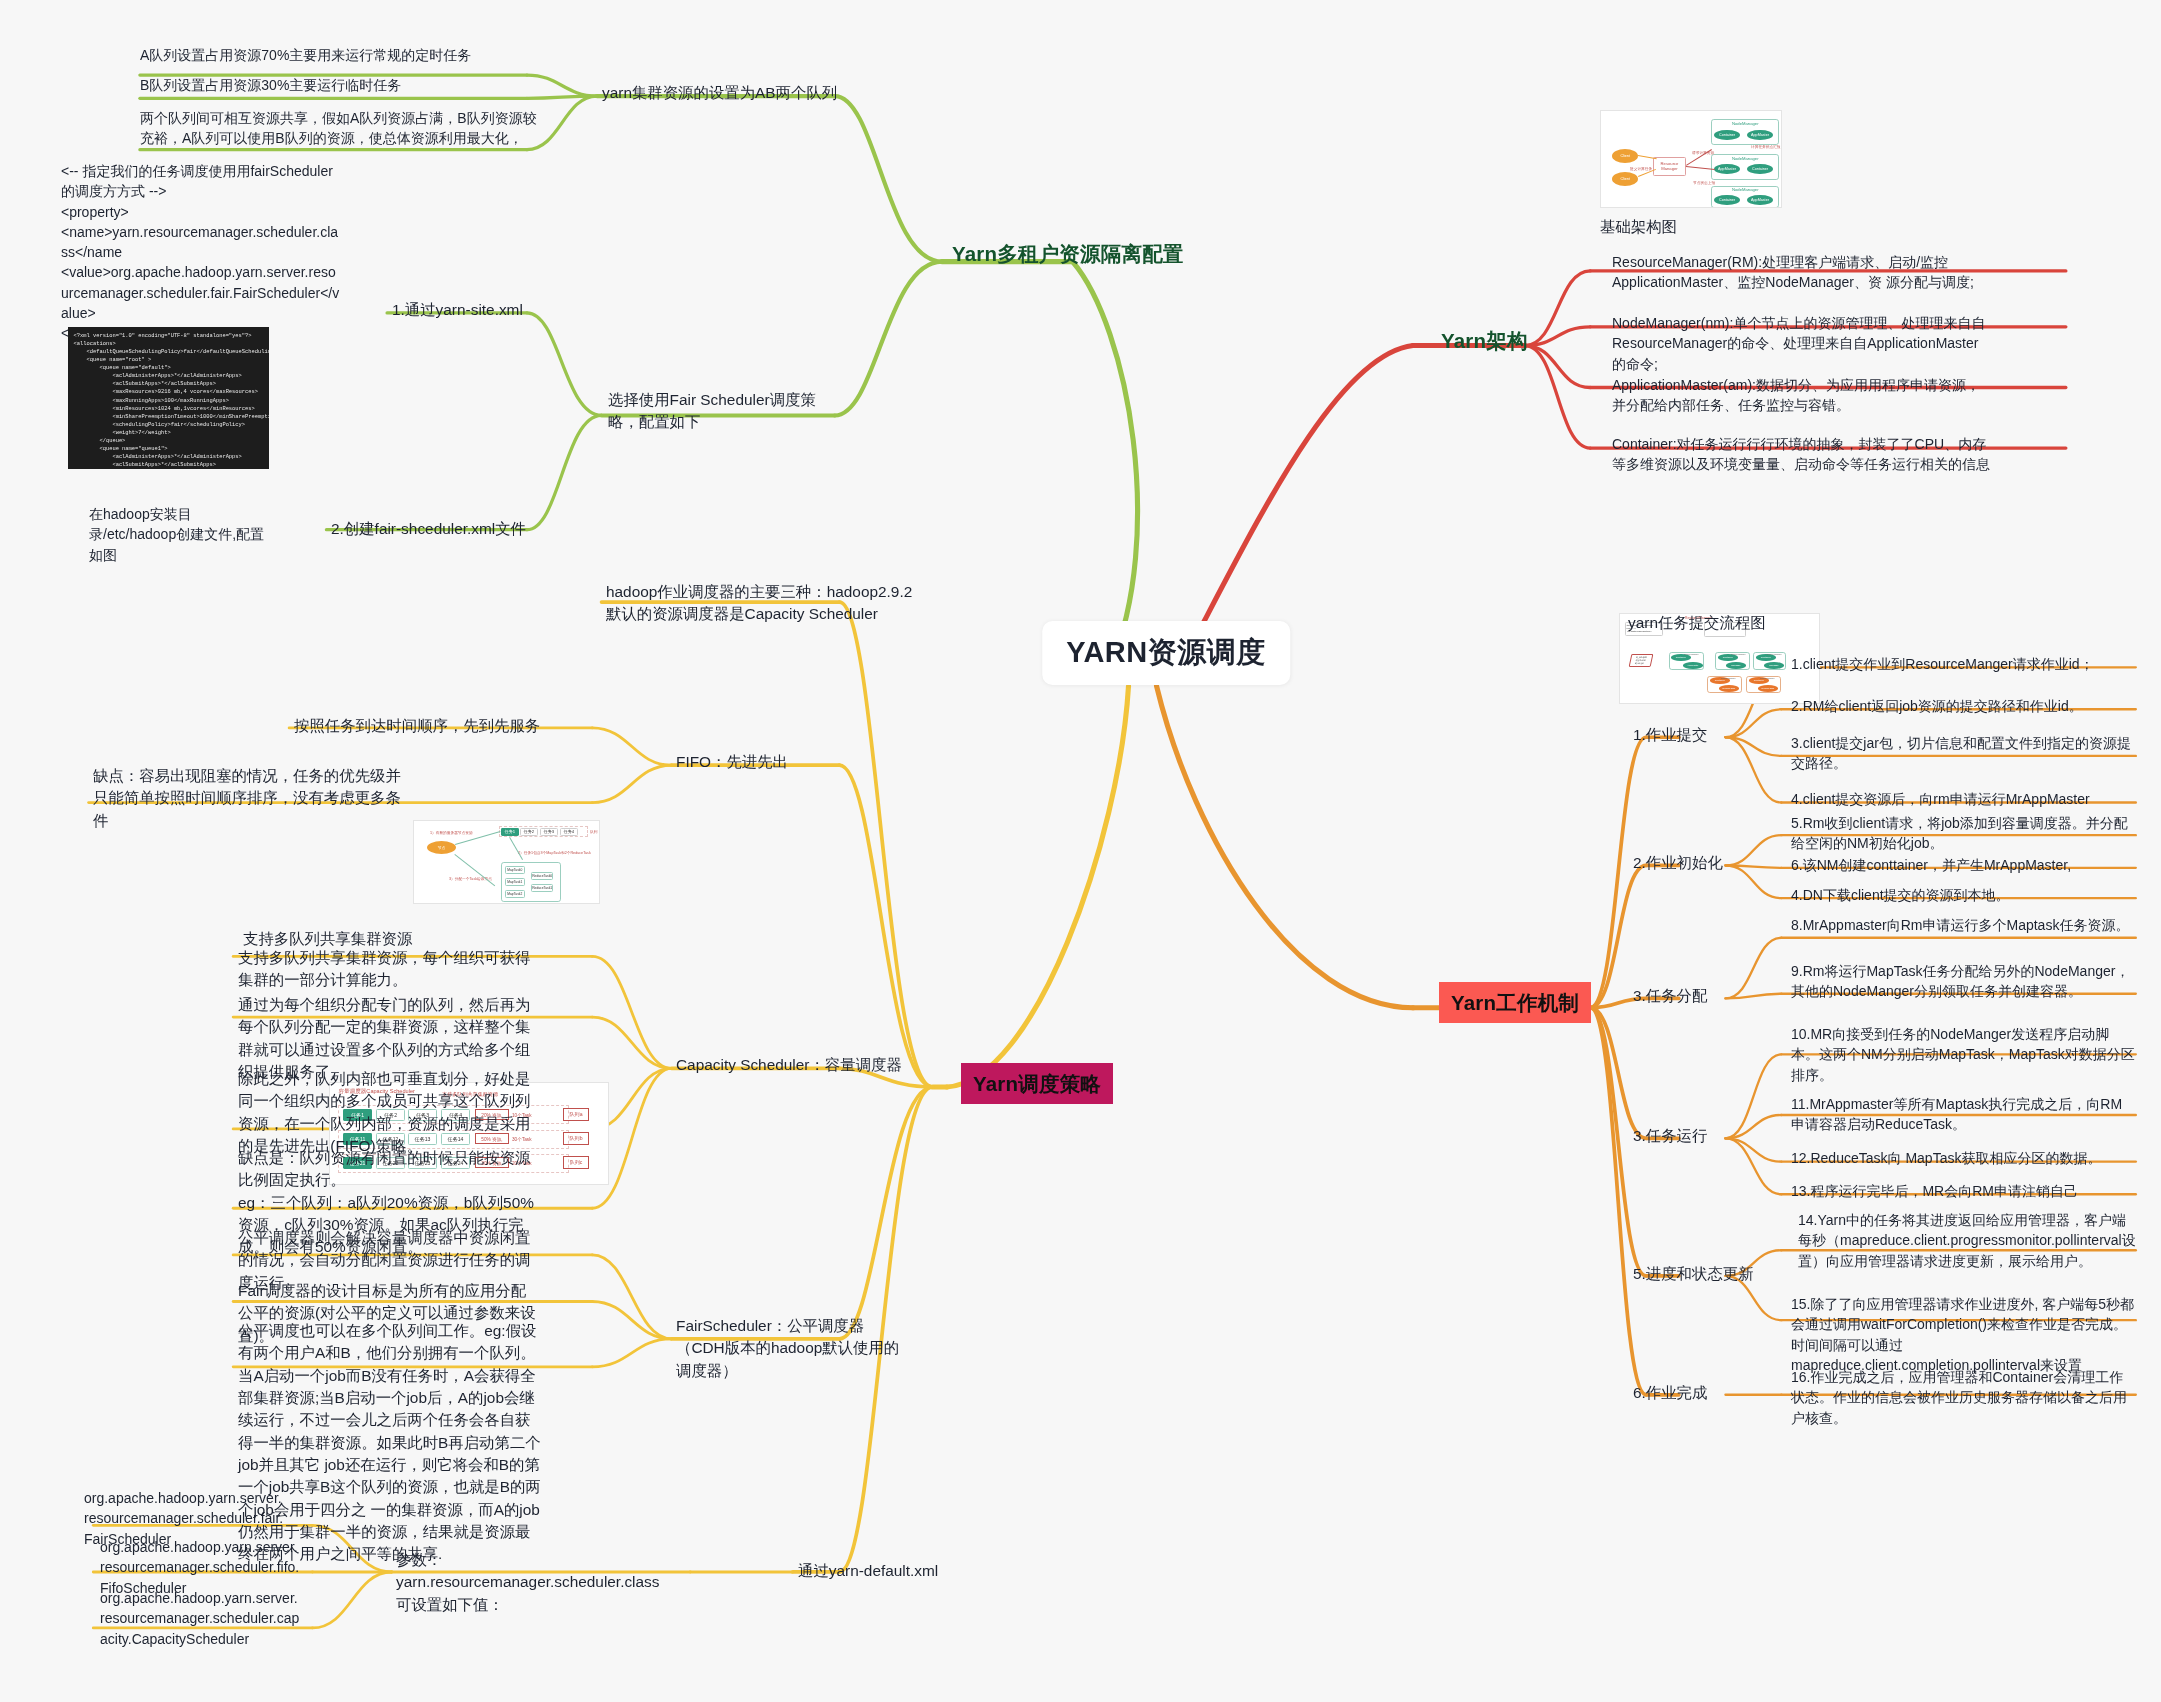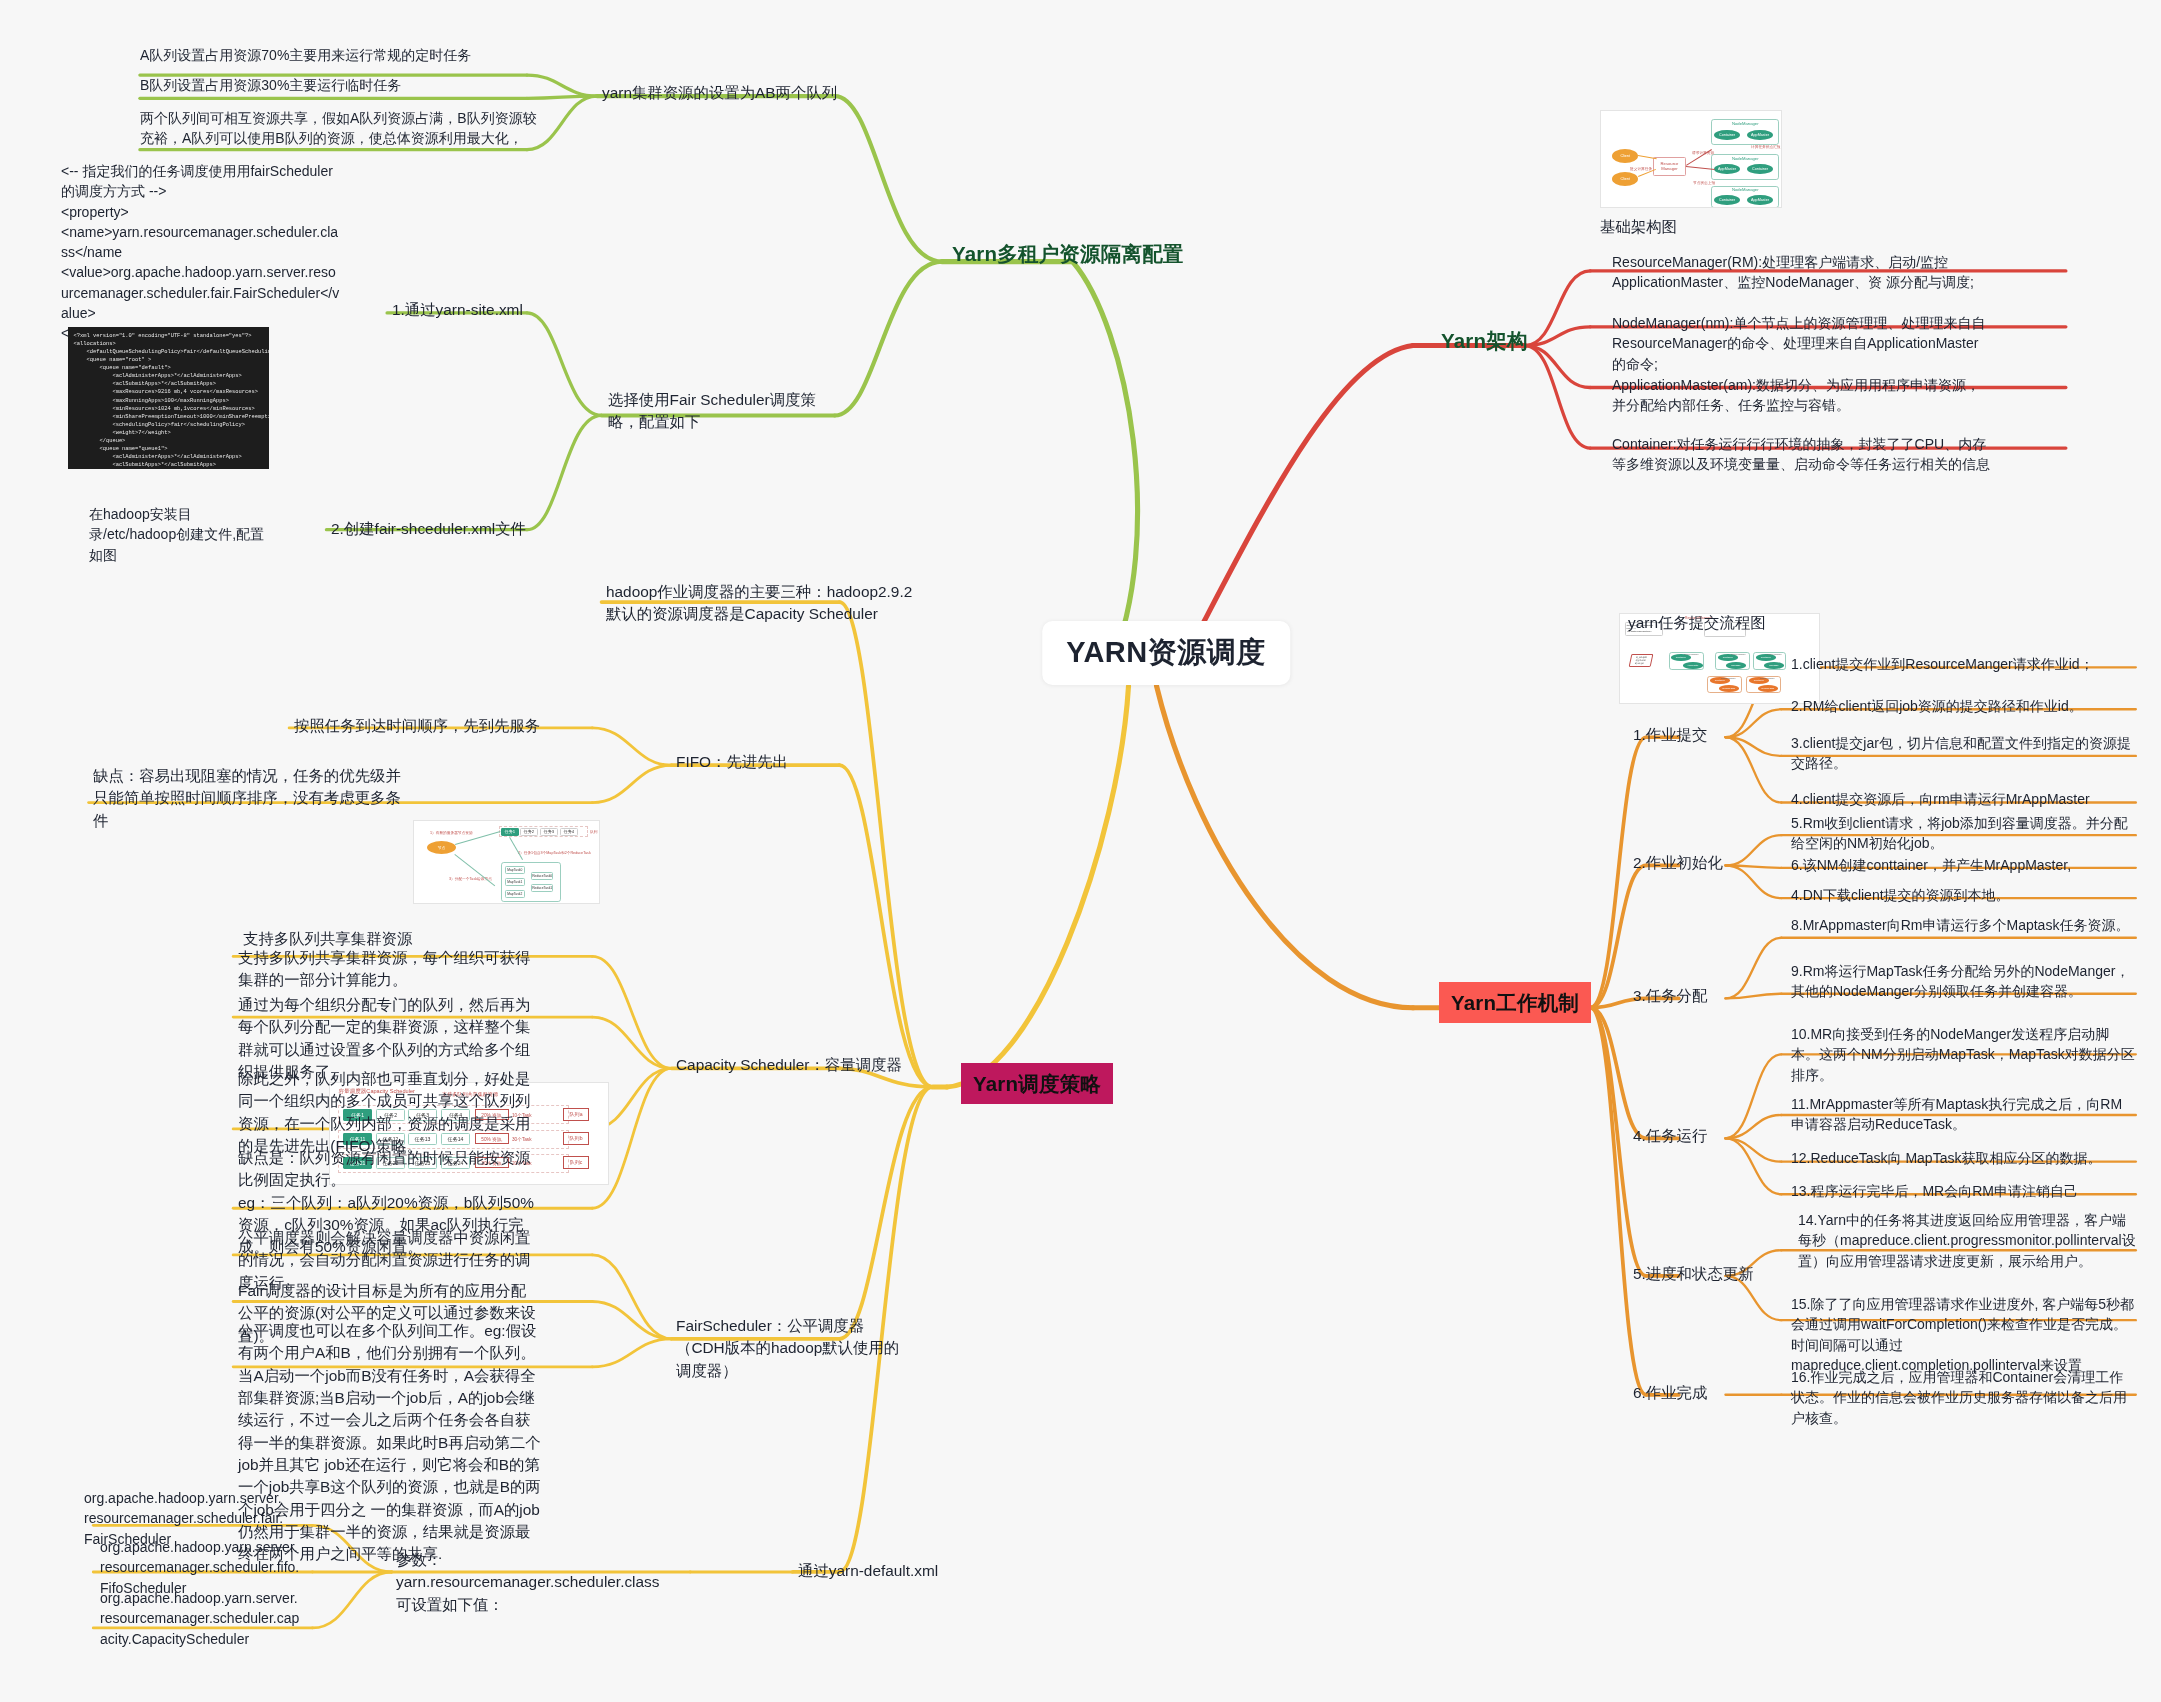--- a/index.html
+++ b/index.html
@@ -311,21 +311,21 @@
   <div class="lbl" style="left:147px;top:39px;font-size:2.3px;color:#666;">NodeManager</div>
   <div class="lbl" style="left:101px;top:63px;font-size:2.3px;color:#666;">NodeManager</div>
   <div class="lbl" style="left:140px;top:63px;font-size:2.3px;color:#666;">NodeManager</div>
   <div class="bxw" style="left:10.3px;top:40px;width:21.5px;height:13px;border-color:#c0504d;font-size:2.3px;line-height:1.3;transform:skewX(-12deg);">1) job.split<br>2) job.xml<br>3) wc.jar</div>
 </div>
 <div class="node txt lg" style="left:1628px;top:612px;">yarn任务提交流程图</div>
 
 <div class="node txt lg" style="left:1633px;top:724px;">1.作业提交</div>
 <div class="node txt lg" style="left:1633px;top:852px;">2.作业初始化</div>
 <div class="node txt lg" style="left:1633px;top:985px;">3.任务分配</div>
-<div class="node txt lg" style="left:1633px;top:1125px;">4.任务运行</div>
+<div class="node txt lg" style="left:1633px;top:1125px;">3.任务运行</div>
 <div class="node txt lg" style="left:1633px;top:1263px;">5.进度和状态更新</div>
 <div class="node txt lg" style="left:1633px;top:1382px;">6.作业完成</div>
 
 <div class="node txt" style="left:1791px;top:654px;width:345px;">1.client提交作业到ResourceManger请求作业id；</div>
 <div class="node txt" style="left:1791px;top:696px;width:345px;">2.RM给client返回job资源的提交路径和作业id。</div>
 <div class="node txt" style="left:1791px;top:733px;width:345px;">3.client提交jar包，切片信息和配置文件到指定的资源提交路径。</div>
 <div class="node txt" style="left:1791px;top:789px;width:345px;">4.client提交资源后，向rm申请运行MrAppMaster</div>
 <div class="node txt" style="left:1791px;top:813px;width:345px;">5.Rm收到client请求，将job添加到容量调度器。并分配给空闲的NM初始化job。</div>
 <div class="node txt" style="left:1791px;top:855px;width:345px;">6.该NM创建conttainer，并产生MrAppMaster,</div>
 <div class="node txt" style="left:1791px;top:885px;width:345px;">4.DN下载client提交的资源到本地。</div>

